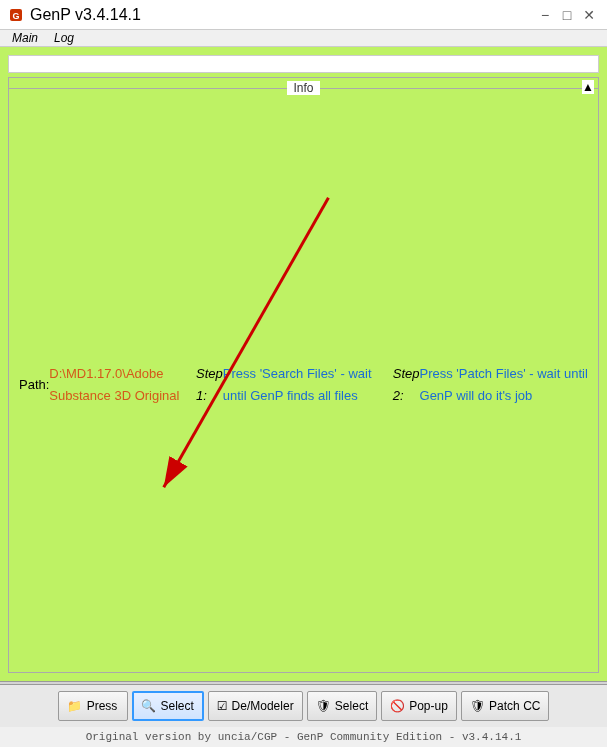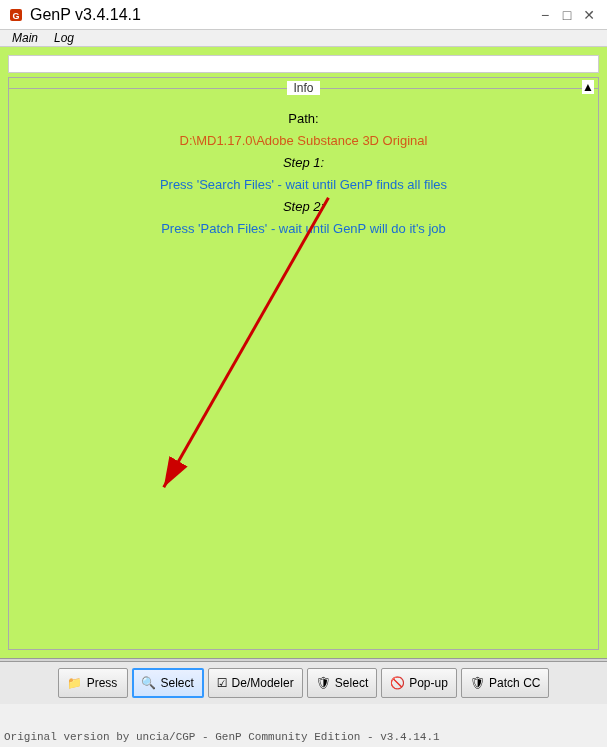--- a/index.html
+++ b/index.html
@@ -133,25 +133,26 @@
       right: 4px;
       top: 2px;
       cursor: pointer;
       font-size: 12px;
       z-index: 1;
       background: #fff;
     }
     .info-content {
       flex: 1;
       display: flex;
-      flex-direction: column;
+      flex-direction: row;
       align-items: center;
       padding: 10px;
       line-height: 1.7;
       overflow: auto;
+      justify-content: center;
     }
     .info-label {
       color: #000;
       font-size: 13px;
       font-weight: normal;
     }
     .info-path {
       color: #d4581a;
       font-size: 13px;
     }
@@ -197,27 +198,27 @@
       justify-content: center;
       border-radius: 2px;
     }
     .btn.active, .btn.search-active {
       border: 2px solid #3399ff;
       background: linear-gradient(to bottom, #e8f0ff, #d0e4ff);
     }
 
     
     .footer-text {
+      text-align: center;
       font-size: 11px;
       color: #555;
       padding: 4px;
       background: #f0f0f0;
       flex-shrink: 0;
       font-family: 'Courier New', monospace;
-      margin-top: 23px;
     }
 
     
     .content-area {
       flex: 1;
       position: relative;
       display: flex;
       flex-direction: column;
       overflow: hidden;
     }

